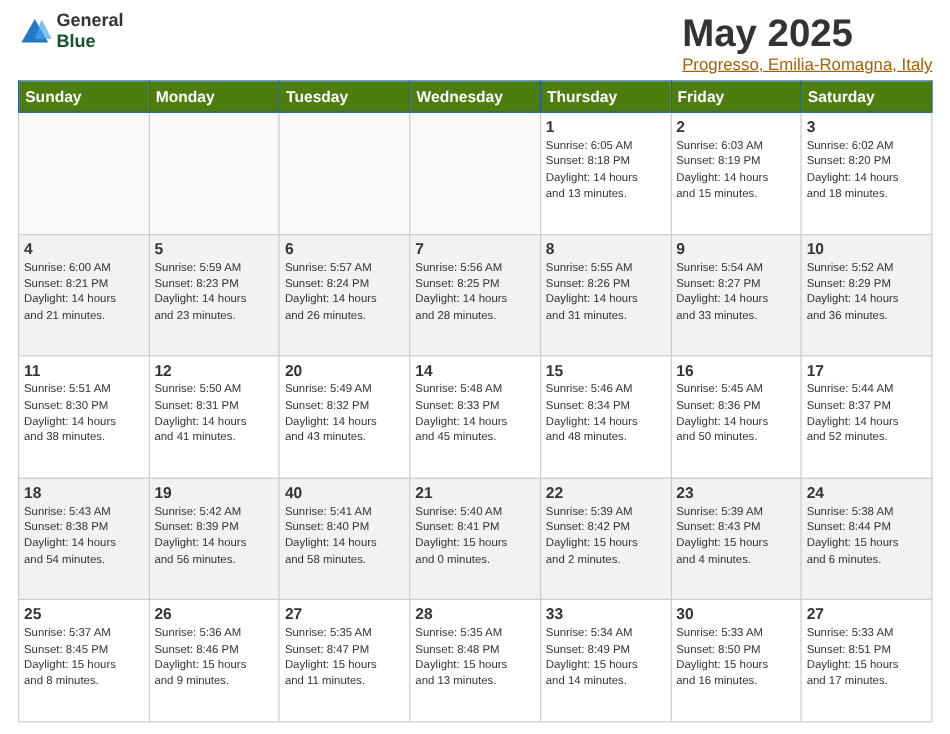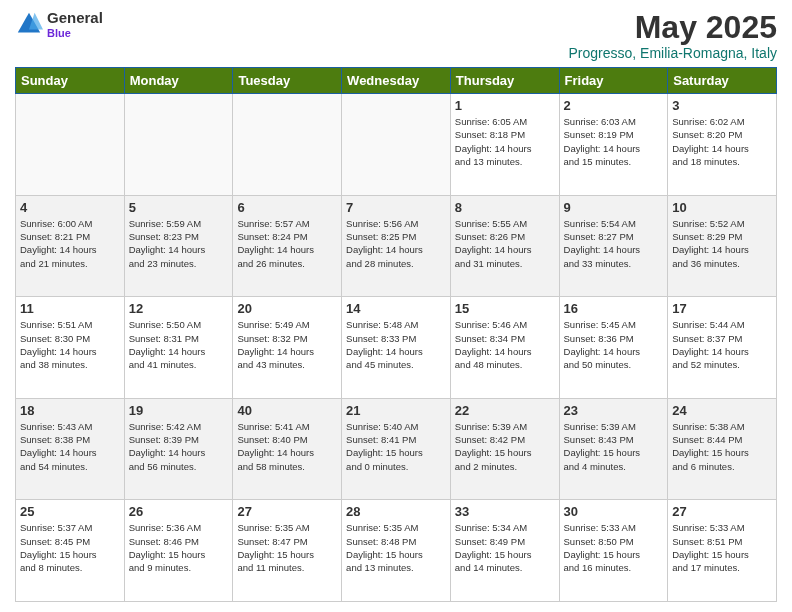--- a/index.html
+++ b/index.html
@@ -32,41 +32,42 @@
       display: flex;
       flex-direction: column;
       line-height: 1.1;
     }
     .logo-general {
       font-size: 15px;
       font-weight: bold;
       color: #333;
     }
     .logo-blue {
-      font-size: 11px;
-      font-weight: bold;
-      color: #6d28d9;
+      font-size: 15px;
+      font-weight: bold;
+      color: #14532d;
     }
     .logo-icon {
       width: 28px;
       height: 28px;
     }
     .title-block {
-      text-align: right;
+      text-align: left;
       margin-left: 16px;
     }
     .month-title {
       font-size: 32px;
       font-weight: bold;
       color: #333;
       line-height: 1.1;
     }
     .subtitle {
       font-size: 14px;
-      color: #0f766e;
+      color: #a16207;
+      text-decoration: underline;
     }
     .calendar {
       flex: 1;
       border: 1px solid #ccc;
       border-collapse: collapse;
       width: 100%;
       table-layout: fixed;
     }
     .calendar th {
       background: #4d7c0f;

